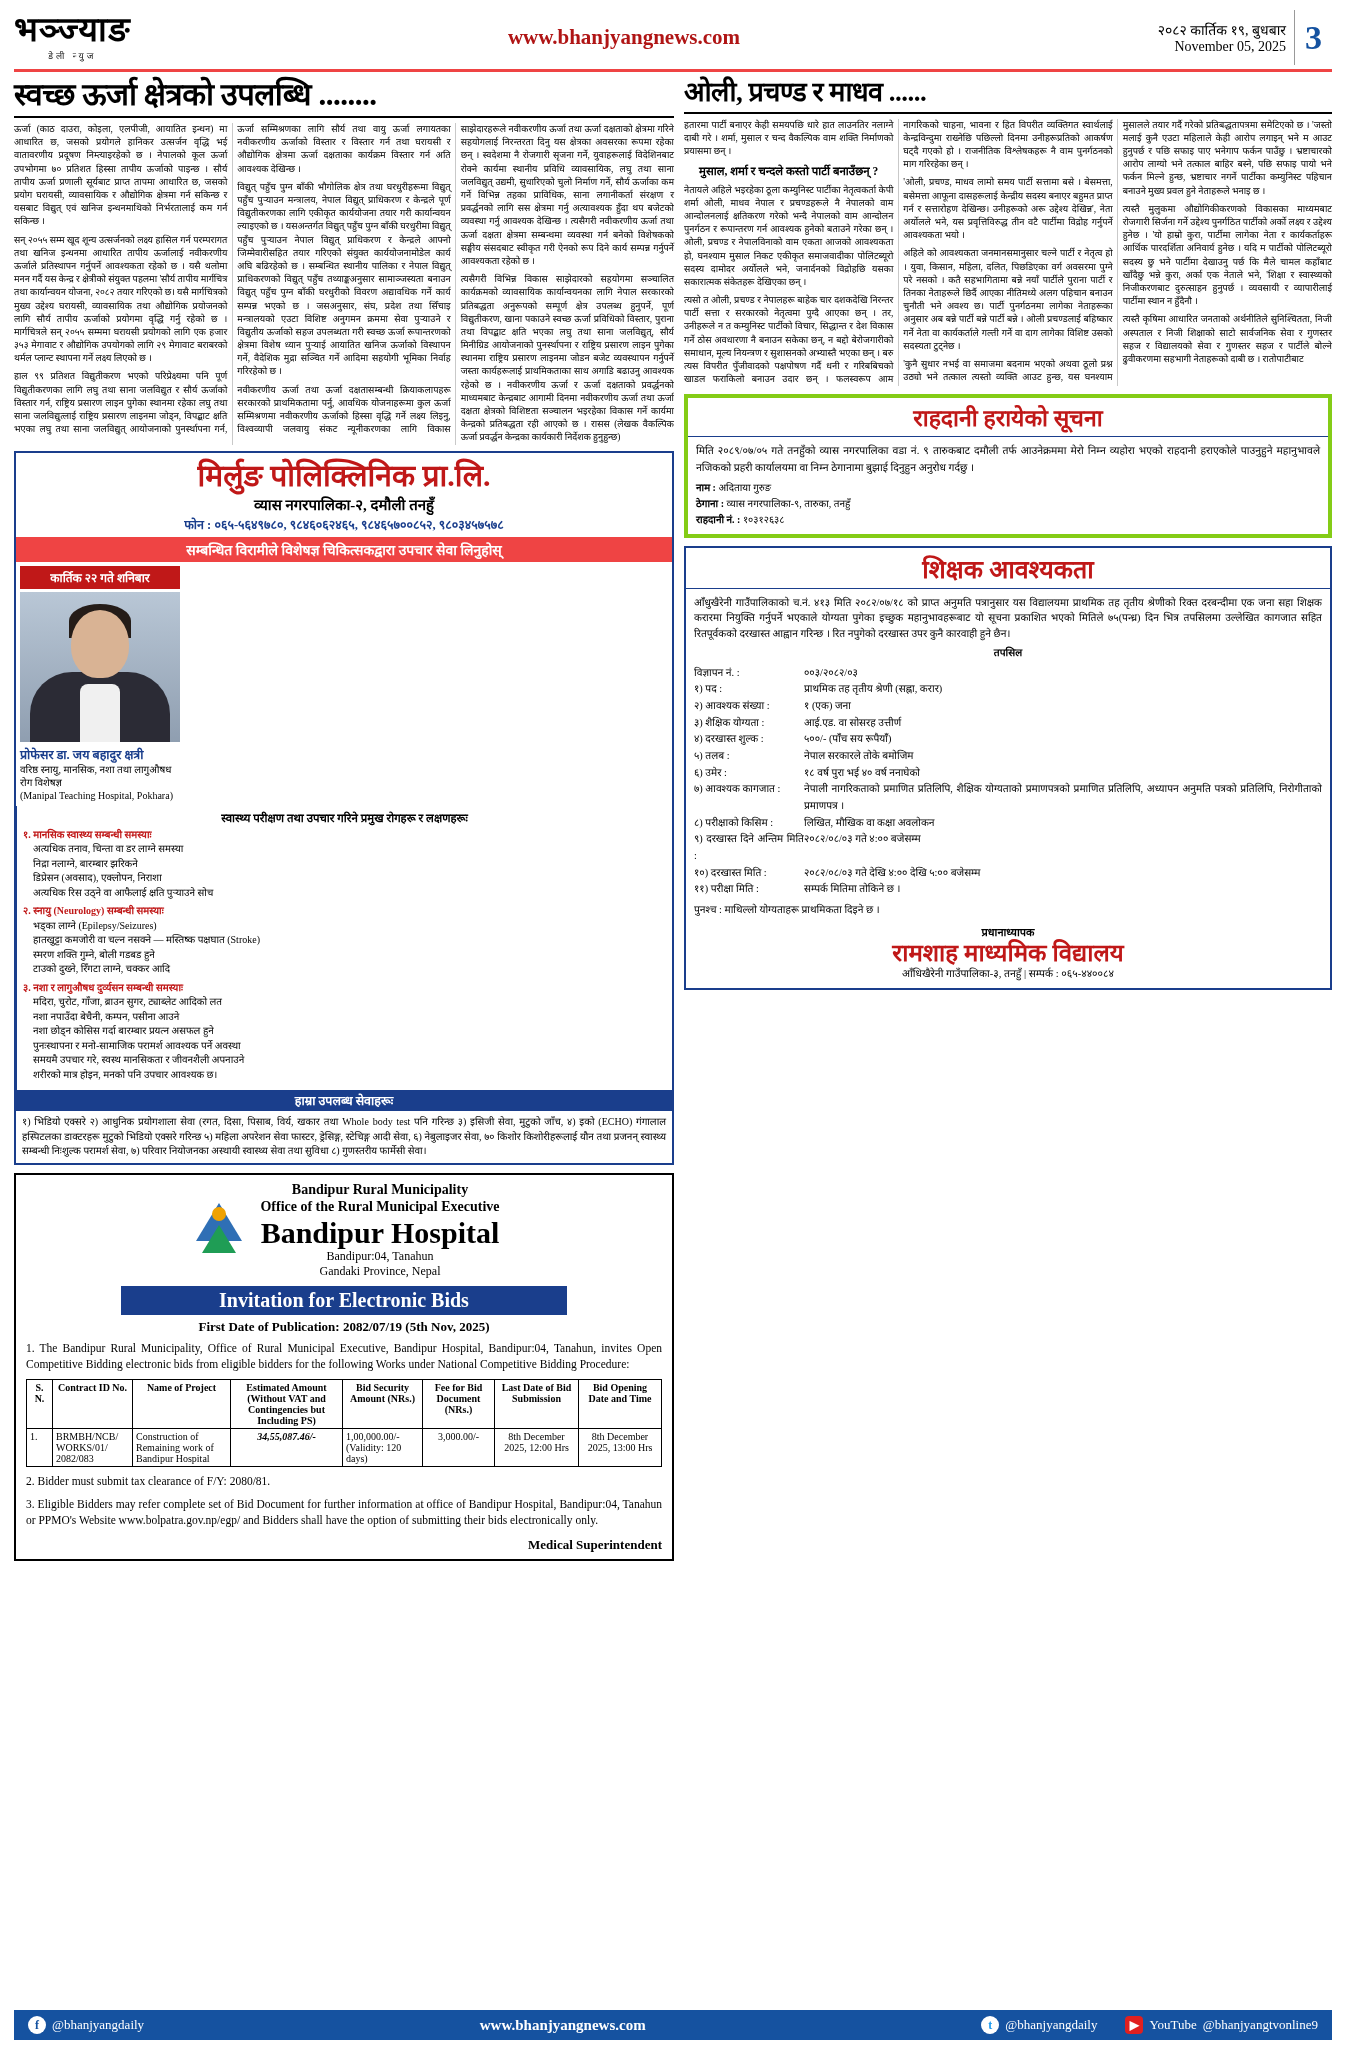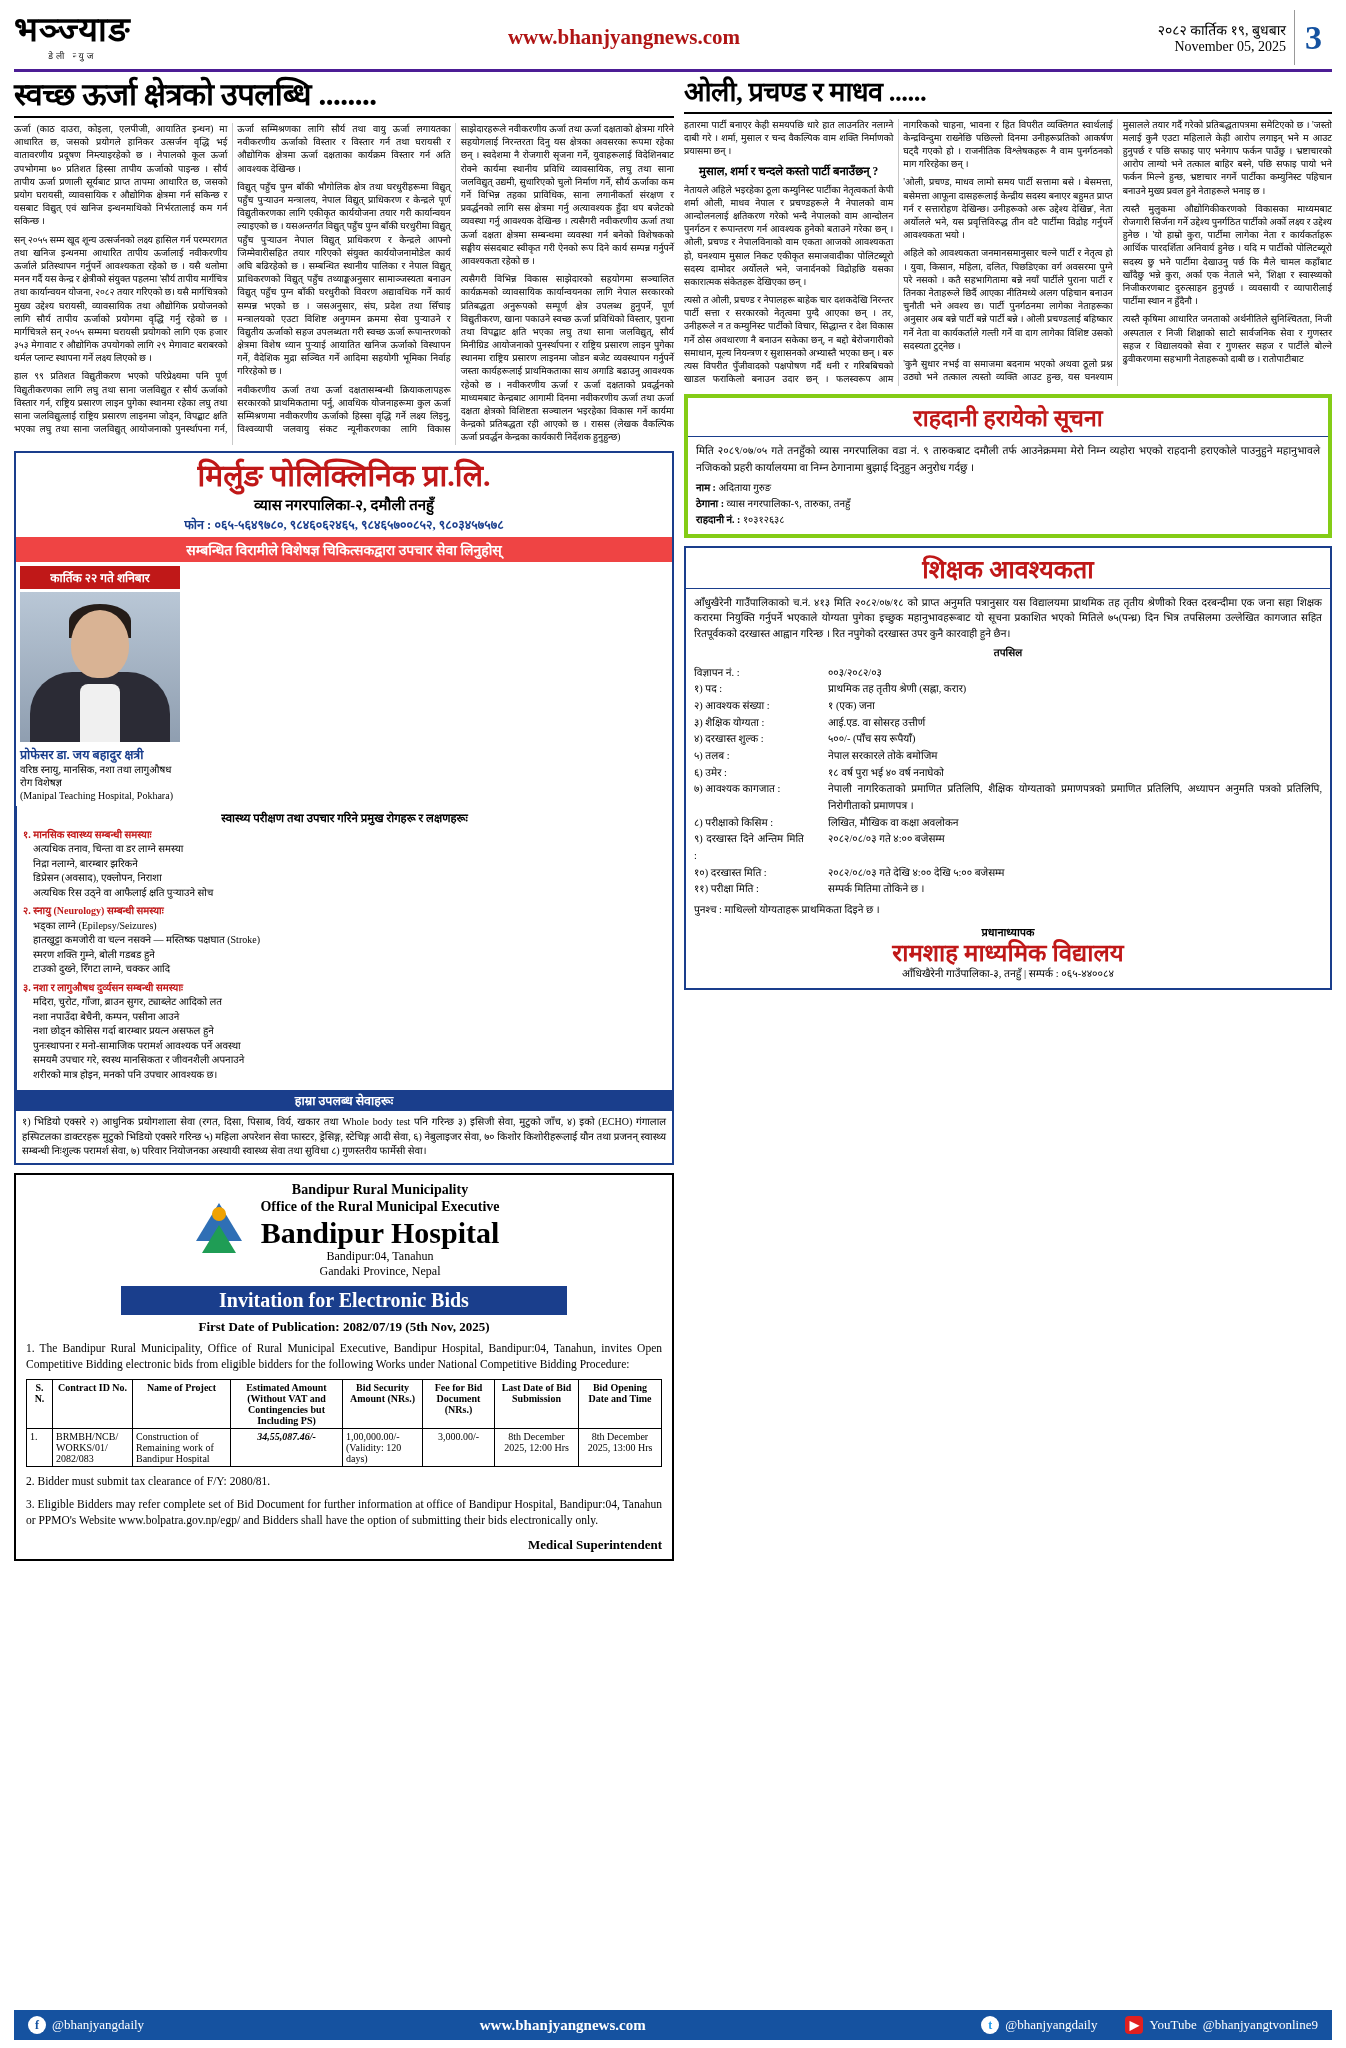--- a/index.html
+++ b/index.html
@@ -16,21 +16,21 @@
     position: relative;
     width: 1346px;
     height: 2048px;
     padding: 10px 14px;
   }
 
   
   .masthead {
     display: flex;
     align-items: stretch;
-    border-bottom: 3px solid #4c1d95;
+    border-bottom: 3px solid #ef4444;
     padding-bottom: 4px;
     height: 62px;
   }
   .logo-box {
     width: 200px;
     display: flex;
     align-items: center;
   }
   .logo-main {
     font-family: "Liberation Serif", serif;
@@ -292,21 +292,21 @@
     border: 2px solid #1a3e8c;
     margin-top: 8px;
     font-family: "Liberation Serif", serif;
   }
   .teacher-head {
     text-align: center; font-size: 25px; font-weight: bold; color: #c01818;
     padding: 3px 0; border-bottom: 1px solid #1a3e8c;
   }
   .teacher-body { padding: 6px 8px; font-size: 10.3px; line-height: 1.5; text-align: justify; }
   .teacher-list { font-size: 10.3px; line-height: 1.62; }
-  .teacher-list .row { display:flex;gap:24px; }
+  .teacher-list .row { display:flex; }
   .teacher-list .k { width: 110px; flex-shrink:0; }
   .teacher-foot { text-align: center; margin-top: 6px; }
   .teacher-foot .role { font-size: 11px; font-weight: bold; }
   .teacher-foot .school { font-size: 24px; font-weight: bold; color:#c01818; line-height:1.1; }
   .teacher-foot .addr { font-size: 10.5px; }
 
   
   .footer {
     position: absolute;
     left: 14px; right: 14px; bottom: 8px;

